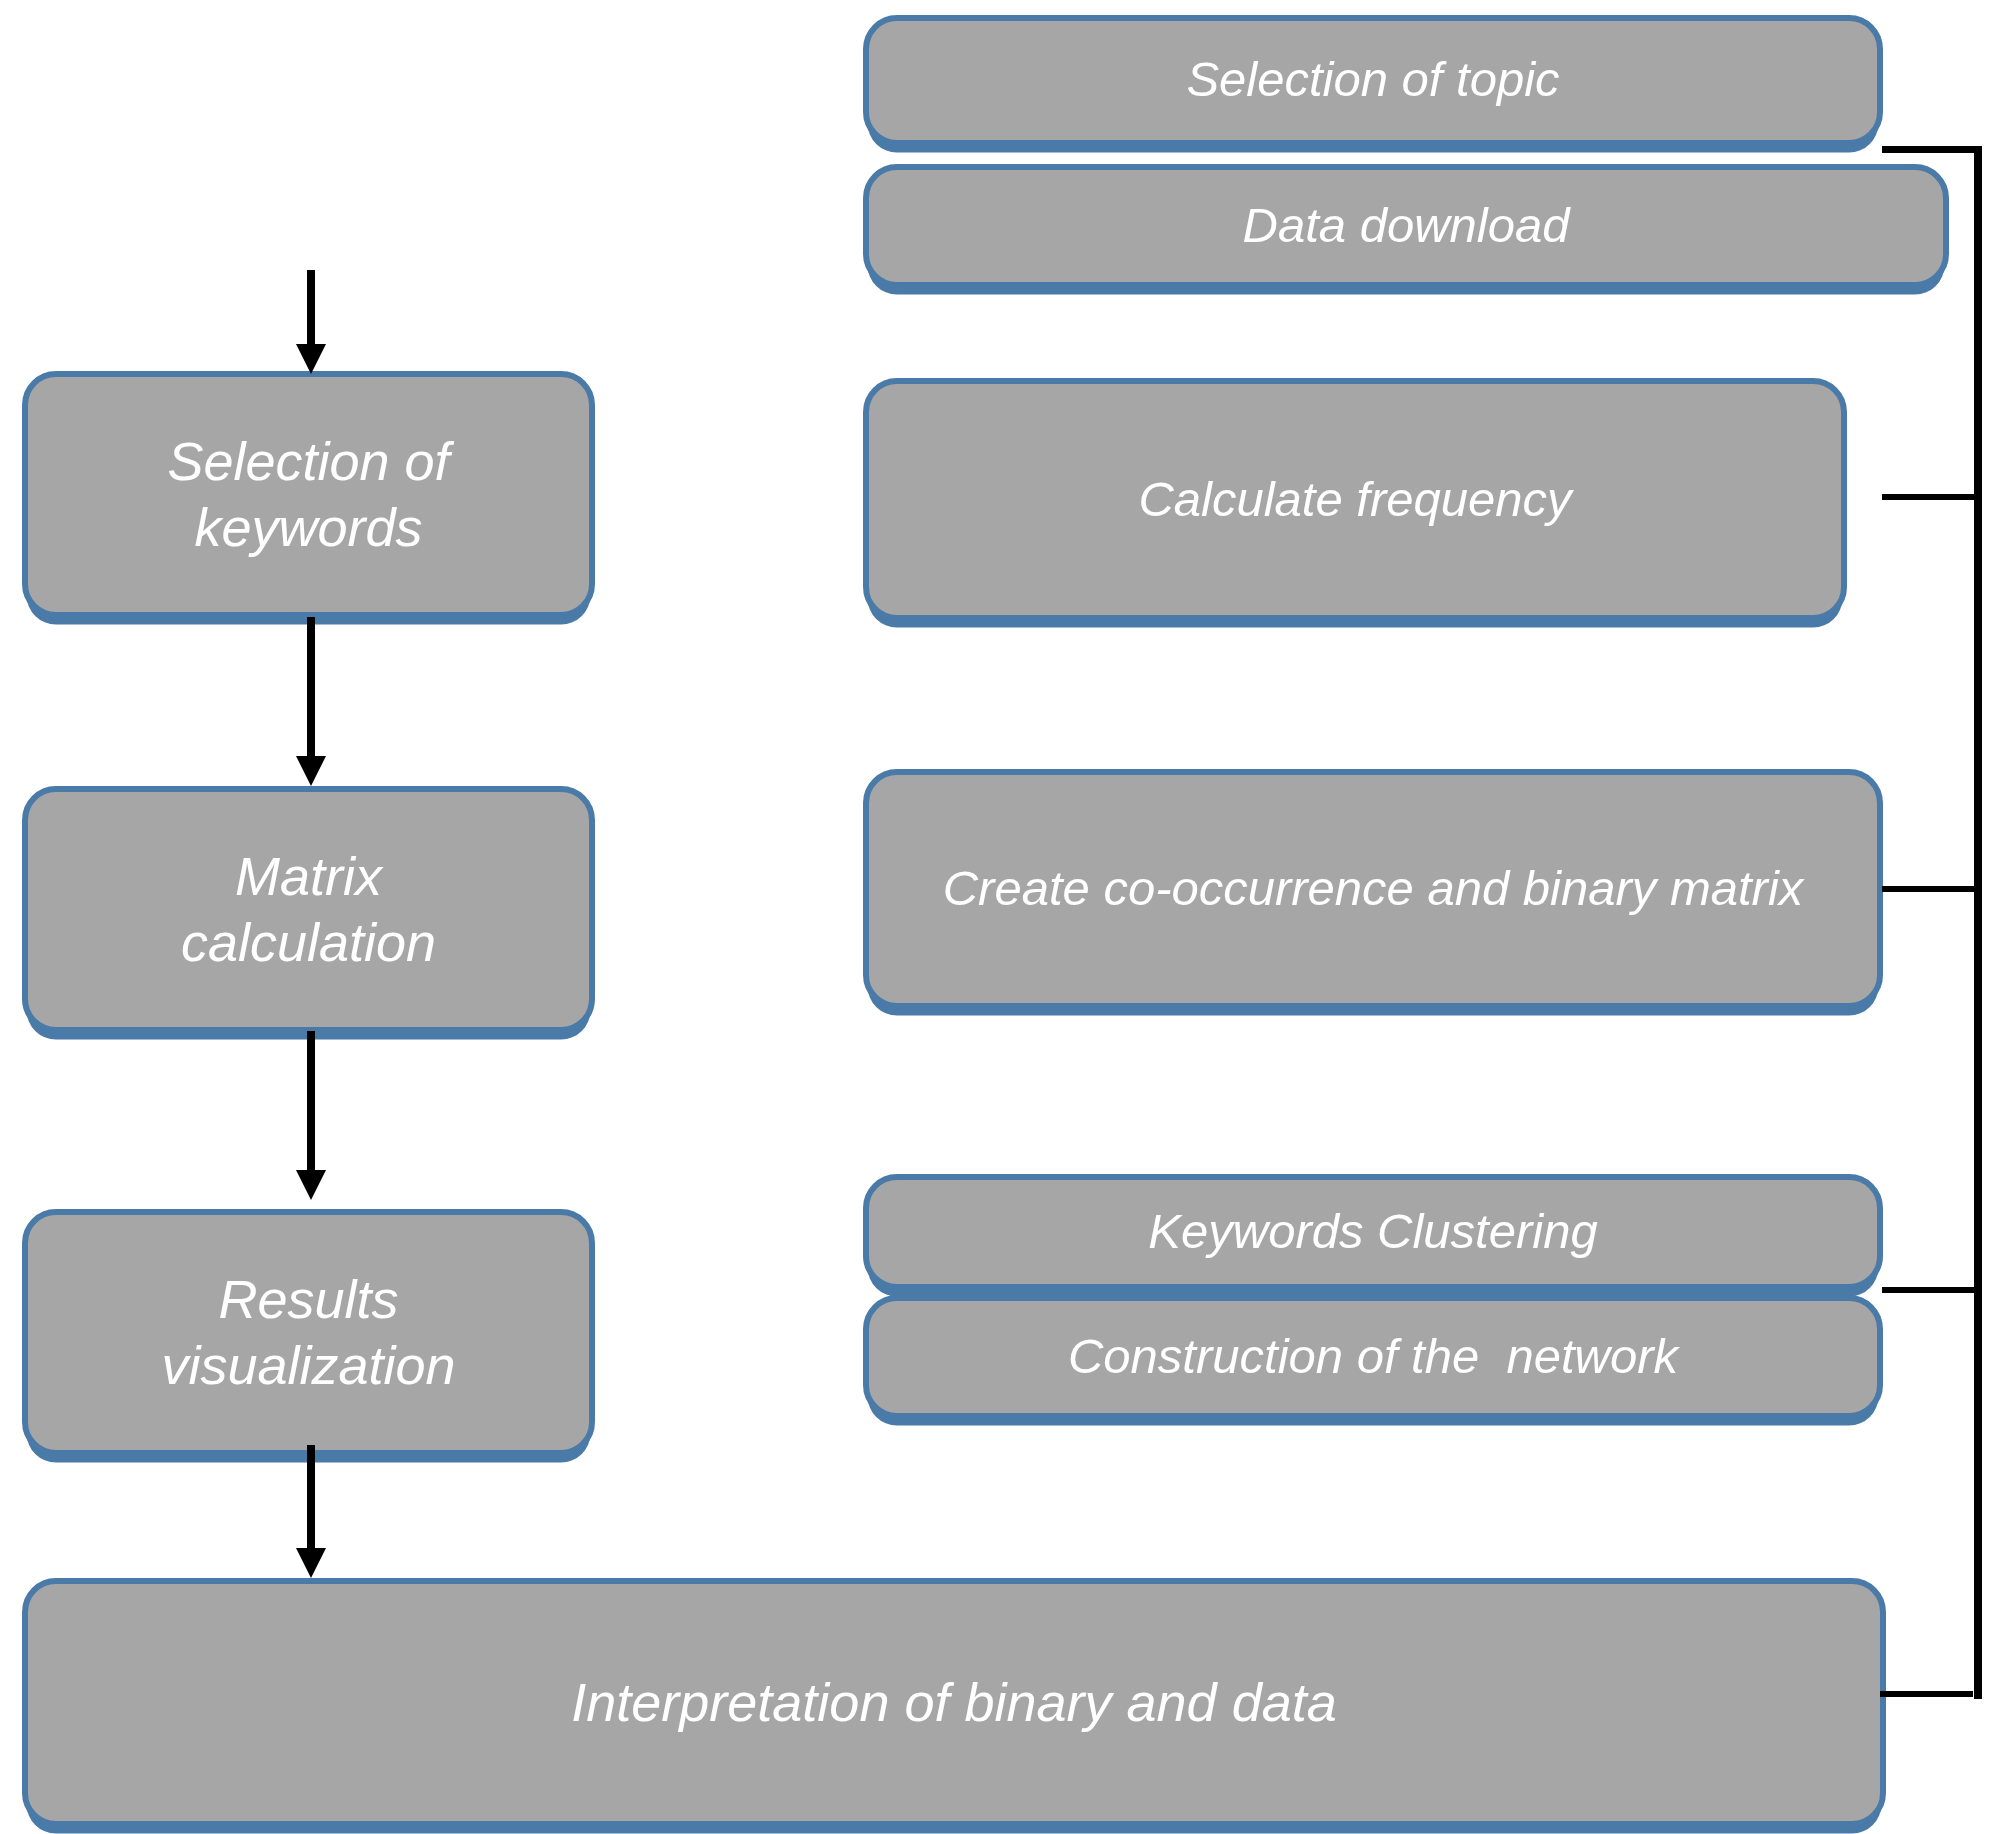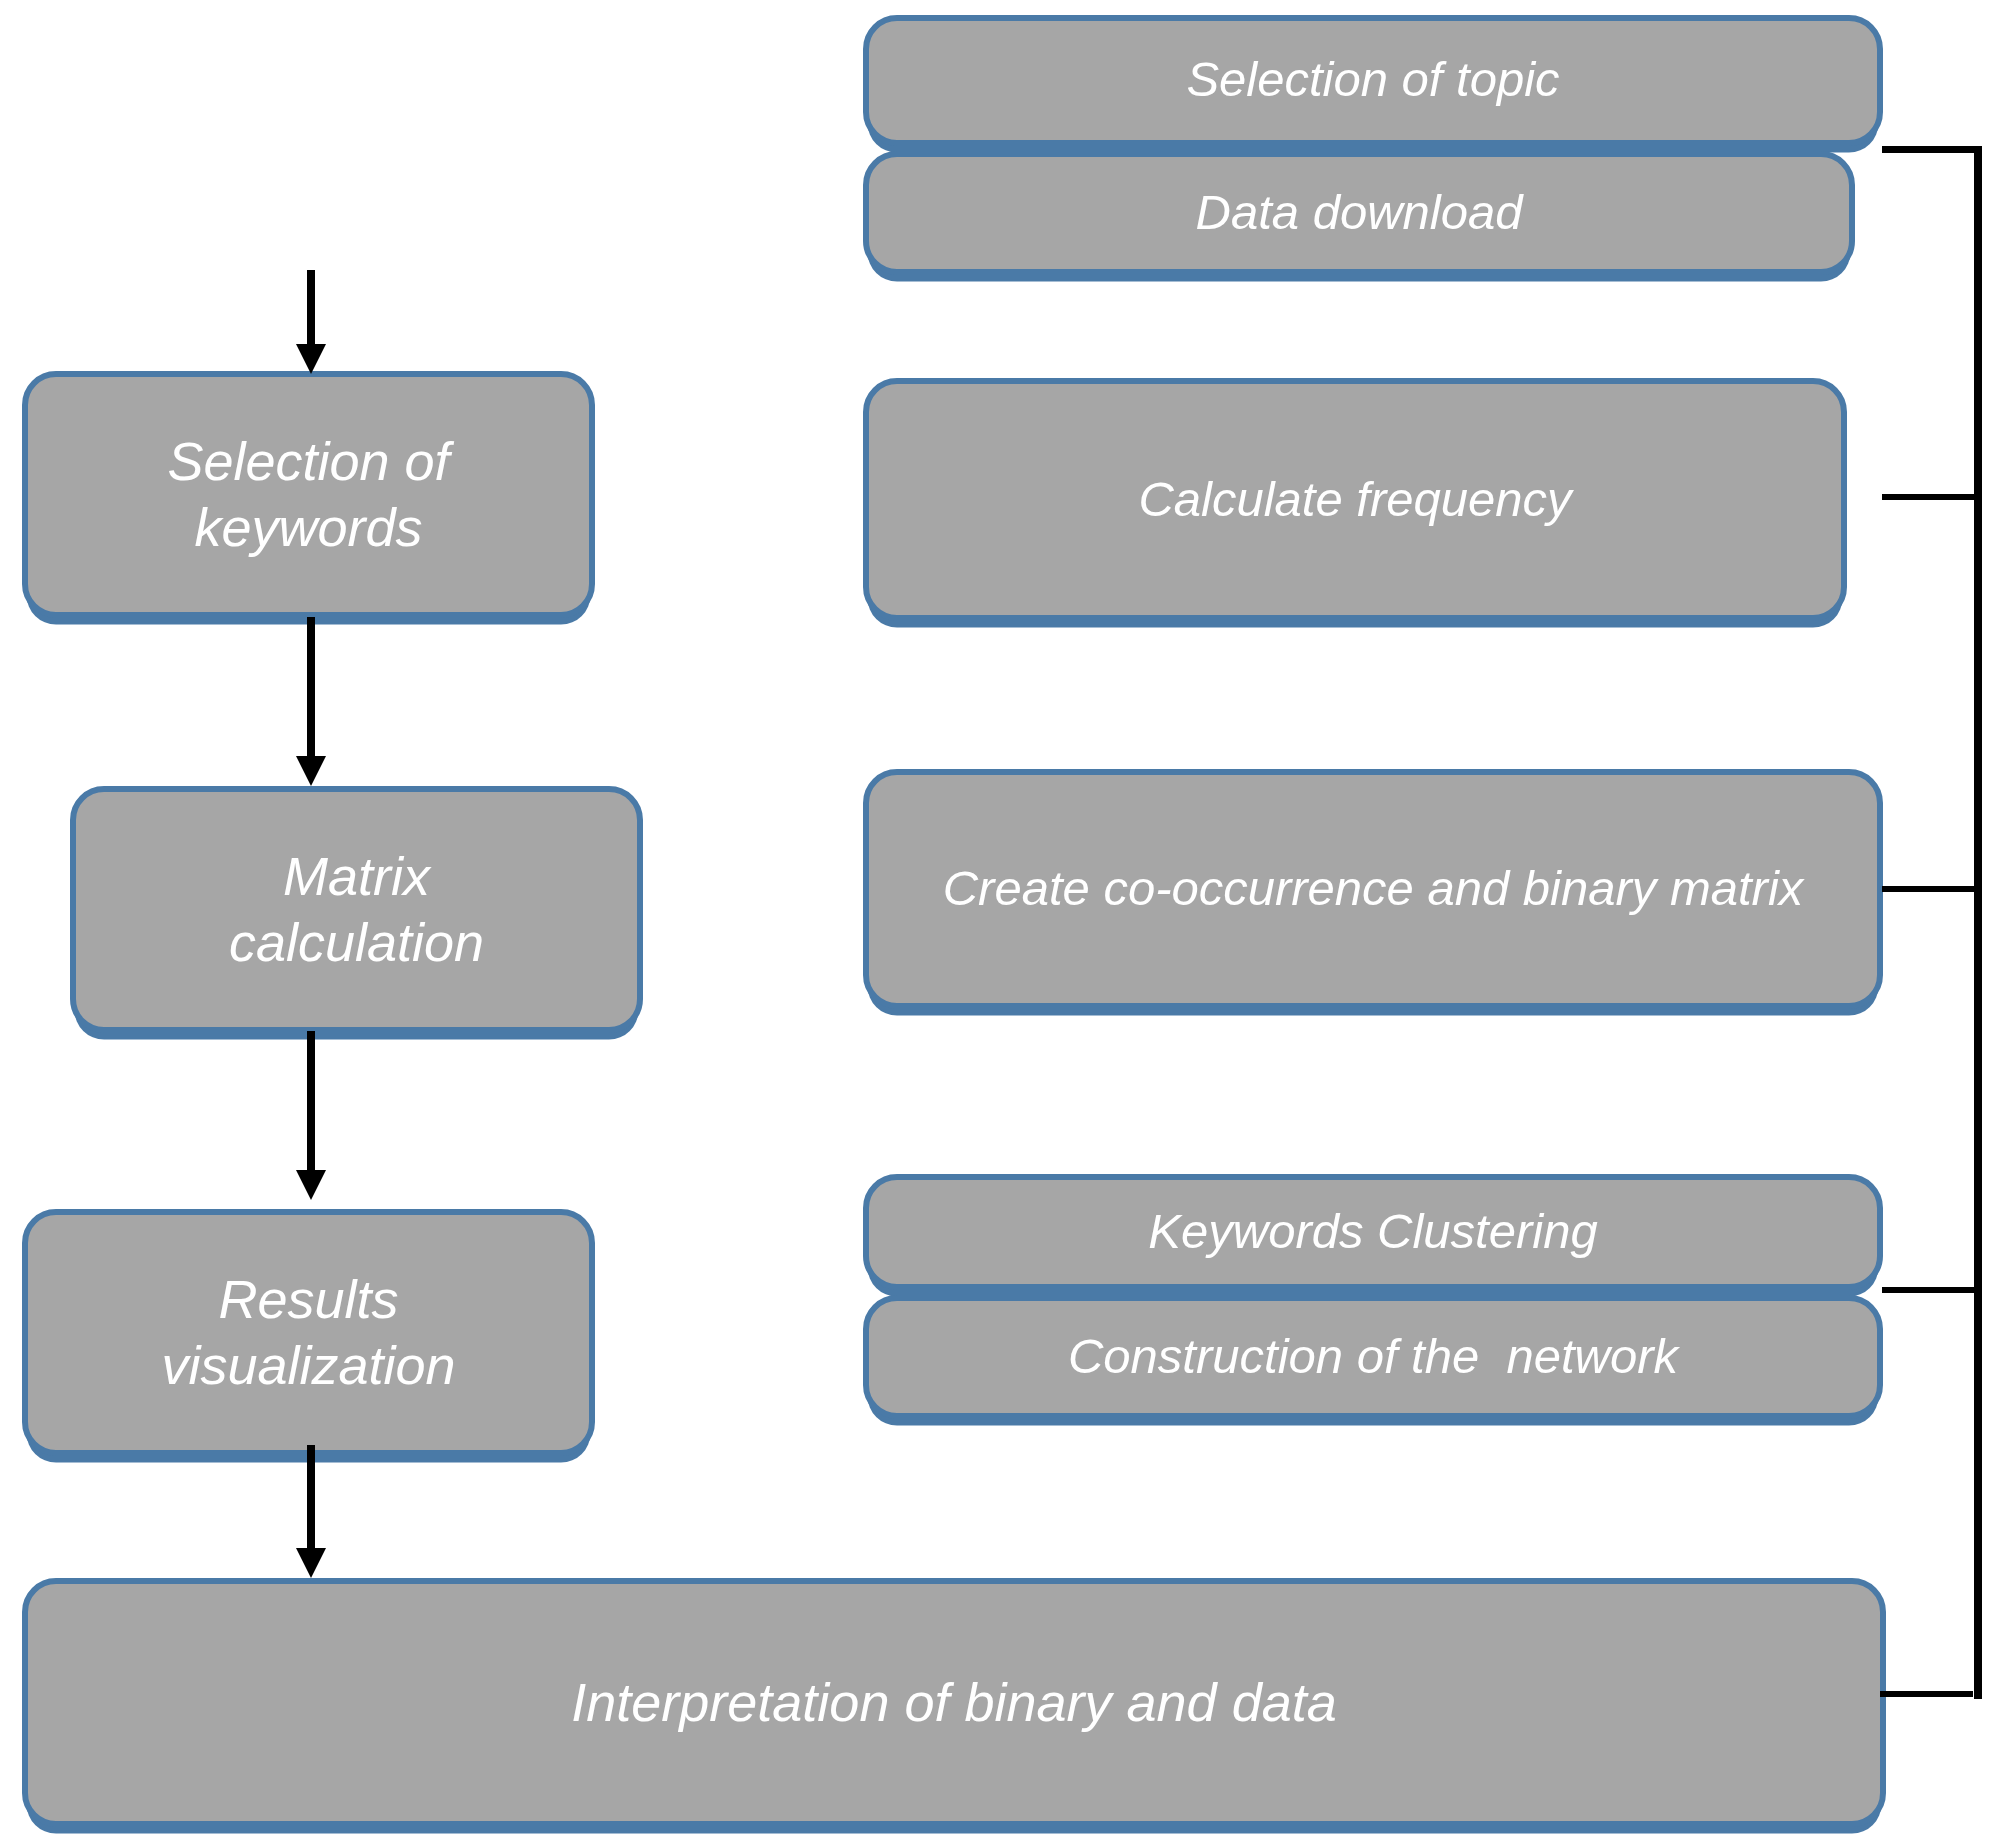--- a/index.html
+++ b/index.html
@@ -52,39 +52,39 @@
 <body>
 
 <div id="canvas">
 
 
   <div class="box font-left" style="left:22px; top:371px; width:573px; height:247px;">
     <span>Selection of
 keywords</span>
   </div>
 
-  <div class="box font-left" style="left:22px; top:786px; width:573px; height:247px;margin-left:48px;">
+  <div class="box font-left" style="left:22px; top:786px; width:573px; height:247px;">
     <span>Matrix
 calculation</span>
   </div>
 
   <div class="box font-left" style="left:22px; top:1200px; width:573px; height:247px;margin-top:9px;">
     <span>Results
 visualization</span>
   </div>
 
   <div class="box font-bottom" style="left:22px; top:1578px; width:1864px; height:249px;">
     <span>Interpretation of binary and data</span>
   </div>
 
   <div class="box font-right" style="left:863px; top:14.5px; width:1020px; height:131px;">
     <span>Selection of topic</span>
   </div>
 
-  <div class="box font-right" style="left:863px; top:151px; width:992px; height:124px;">
+  <div class="box font-right" style="left:863px; top:164px; width:1086px; height:124px;">
     <span>Data download</span>
   </div>
 
   <div class="box font-right" style="left:863px; top:378px; width:984px; height:243px;text-align:center;">
     <span>Calculate frequency</span>
   </div>
 
   <div class="box font-right" style="left:863px; top:769px; width:1020px; height:240px; padding:12px 39px;">
     <span>Create co-occurrence and binary matrix</span>
   </div>

